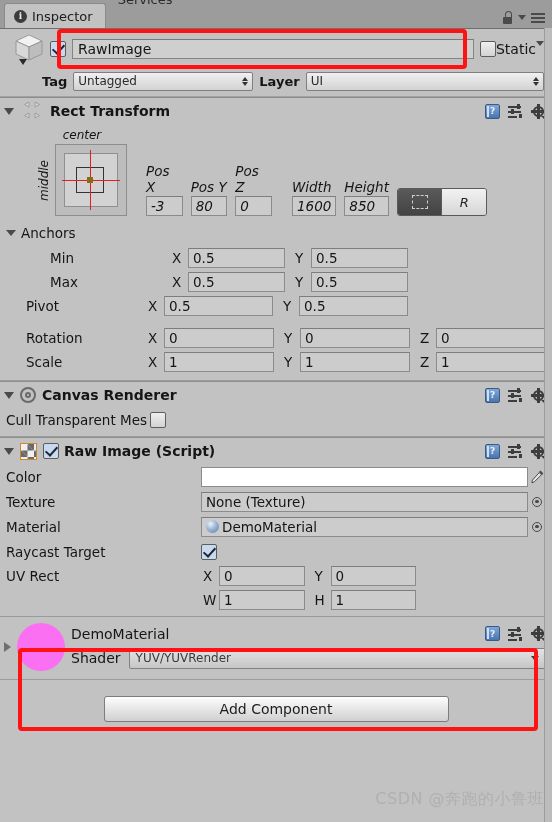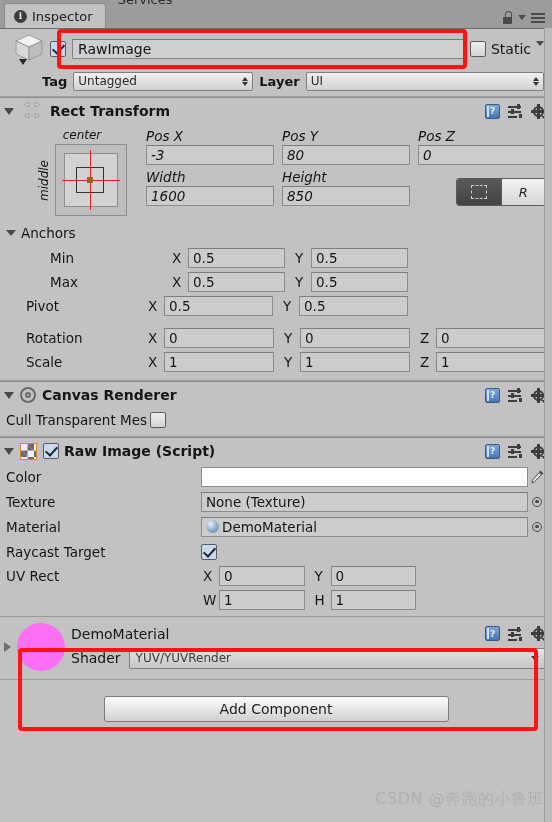--- a/index.html
+++ b/index.html
@@ -40,21 +40,21 @@
   .cube svg{display:block;}
   .chk{width:16px;height:16px;border:1px solid #5d5d5d;background:#c9d9ef;
        border-radius:2px;position:relative;flex:none;box-sizing:border-box;}
   .chk.on::after{content:"";position:absolute;left:4px;top:0px;width:5px;height:10px;
      border:solid #1d2733;border-width:0 2.4px 2.4px 0;transform:rotate(42deg);}
   .chk.off{background:linear-gradient(#efefef,#d3d3d3);}
   .namefield{flex:1;height:20px;margin:0 6px;background:#cfcfcf;
              border:1px solid #848484;border-top-color:#7a7a7a;
              display:flex;align-items:center;padding:0 5px;font-size:14px;
              box-sizing:border-box;}
-  .static-box{display:flex;align-items:flex-start;gap:5px;margin-right:2px;}
+  .static-box{display:flex;align-items:flex-start;margin-right:2px;}
   .static-lbl{font-size:14px;}
 
   
   .taglayer{display:flex;align-items:center;height:24px;padding:0 8px 0 0;gap:6px;
             border-bottom:1px solid #a0a0a0;padding-bottom:3px;}
   .lbl-b{font-weight:bold;font-size:13px;}
   .dropdown{height:19px;background:linear-gradient(#f0f0f0,#d2d2d2);
             border:1px solid #7f7f7f;border-radius:2px;display:flex;align-items:center;
             padding:0 4px;font-size:12px;color:#2b2b2b;box-sizing:border-box;position:relative;}
   .dd-arrows{margin-left:auto;display:flex;flex-direction:column;gap:1px;align-items:center;}
@@ -92,21 +92,21 @@
   .ap-wrap{display:flex;align-items:center;}
   .ap-left{writing-mode:vertical-rl;transform:rotate(180deg);font-size:12px;margin-right:4px;}
   .ap-box{width:72px;height:72px;background:#bdbdbd;border:1px solid #8d8d8d;
           position:relative;box-sizing:border-box;padding:6px;}
   .ap-inner{position:absolute;left:8px;top:8px;right:8px;bottom:8px;background:#d2d2d2;border:1px solid #8f8f8f;box-sizing:border-box;}
   .ap-rect{position:absolute;left:20px;top:22px;width:28px;height:26px;border:1.4px solid #333;box-sizing:border-box;}
   .ap-hline{position:absolute;left:6px;right:6px;top:35px;height:1.4px;background:#e02020;}
   .ap-vline{position:absolute;top:5px;bottom:5px;left:34px;width:1.4px;background:#e02020;}
   .ap-pivot{position:absolute;left:31px;top:32px;width:6px;height:6px;background:#8a6b12;}
 
-  .fields{flex:1;display:flex;flex-direction:column;gap:4px;padding-left:4px;}
+  .fields{flex:1;display:flex;flex-direction:row;gap:20px;padding-left:4px;}
   .frow{display:flex;gap:8px;align-items:flex-end;}
   .fcol{flex:1;display:flex;flex-direction:column;}
   .fcap{font-size:13.5px;margin-bottom:1px;}
   .fin{height:20px;background:#cccccc;border:1px solid #8b8b8b;border-top-color:#7d7d7d;
        display:flex;align-items:center;padding:0 4px;font-size:13.5px;box-sizing:border-box;}
   .blueprint{display:flex;height:26px;width:88px;border:1px solid #5a5a5a;border-radius:3px;
              overflow:hidden;align-self:flex-end;}
   .bp-a{flex:1;background:linear-gradient(#5a5a5a,#434343);display:flex;align-items:center;justify-content:center;}
   .bp-a .dash{width:16px;height:14px;border:1.6px dashed #cfcfcf;box-sizing:border-box;}
   .bp-b{flex:1;background:linear-gradient(#f2f2f2,#d6d6d6);display:flex;align-items:center;

